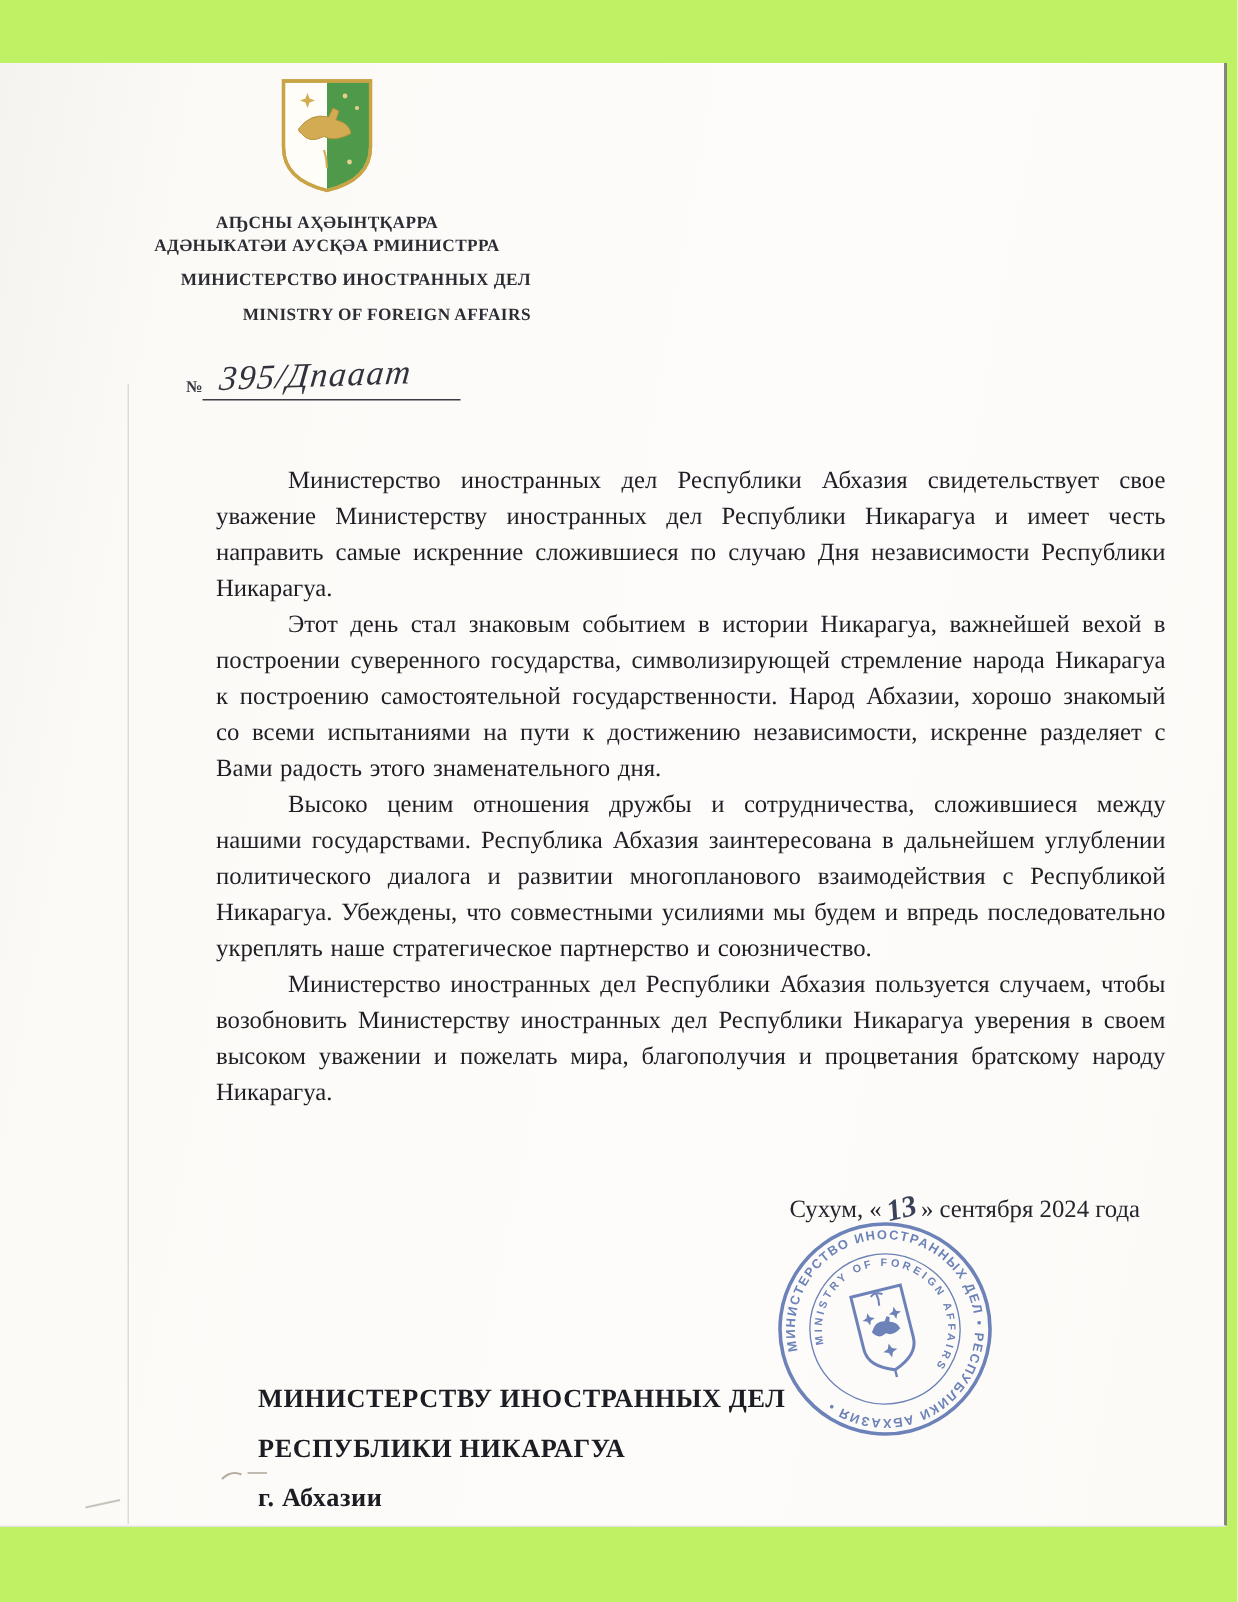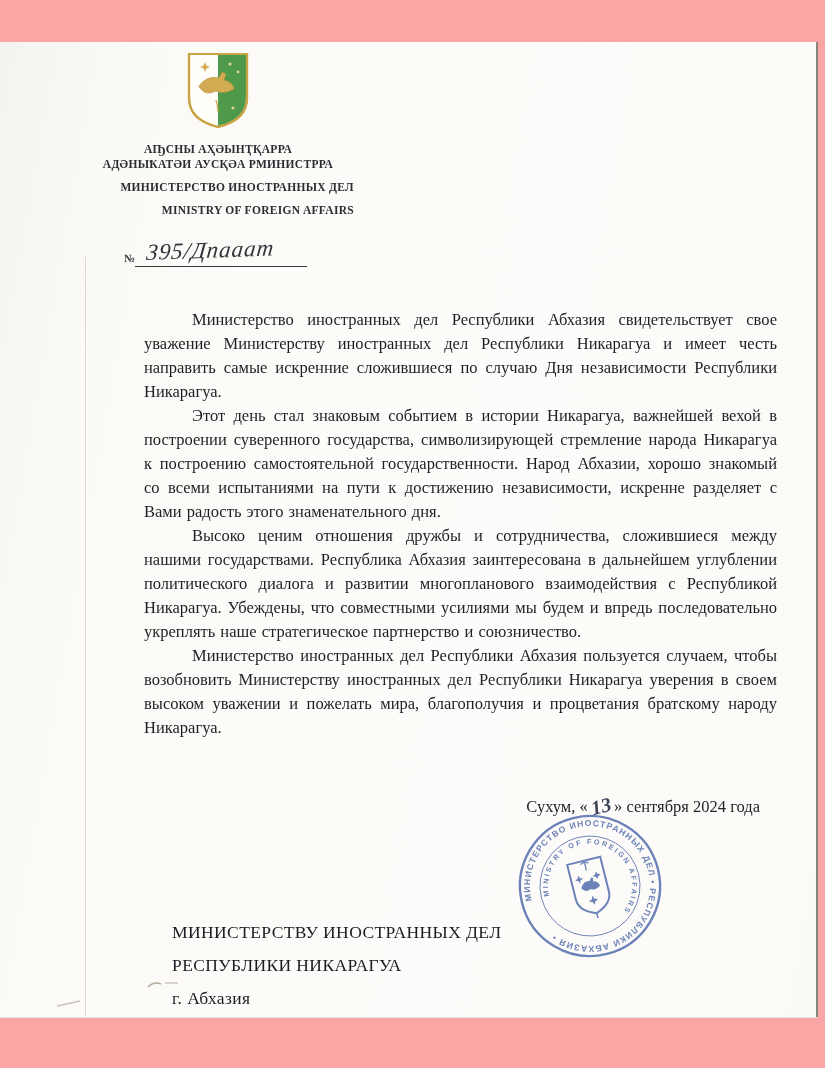--- a/index.html
+++ b/index.html
@@ -1,18 +1,18 @@
 <!DOCTYPE html>
 <html><head>
 <meta charset="utf-8">
 <style>
   * { margin:0; padding:0; box-sizing:border-box; }
   html,body { background:#ffffff; }
   .page {
-    position:relative; width:825px; height:1068px; background:#fca5a5;
+    position:relative; width:825px; height:1068px; background:#bef264;
     overflow:hidden; font-family:"Liberation Serif","DejaVu Serif",serif;
     color:#1e1e24;
   }
   .paper {
     position:absolute; left:0; top:42px; width:817px; height:976px;
     background:linear-gradient(100deg,#f4f3f0 0%, #fbfaf7 14%, #fdfcfa 60%, #fbfaf7 100%);
   }
   .left-crease { position:absolute; left:85px; top:256px; width:1px; height:760px; background:#dedbd4; }
   .edge-right { position:absolute; left:816px; top:42px; width:2px; height:975px; background:#85857e; }
   .edge-bottom { position:absolute; left:0; top:1017px; width:817px; height:1px; background:#e7e5df; }
@@ -43,21 +43,21 @@
   }
 
   .stamp { position:absolute; left:516px; top:812px; opacity:0.82; transform:rotate(-14deg); }
   .stamp text { fill:#4d68aa; font-family:"Liberation Sans","DejaVu Sans",sans-serif; font-weight:bold; }
   .stamp .ring-outer { font-size:8.6px; letter-spacing:1.1px; }
   .stamp .ring-inner { font-size:7.2px; letter-spacing:2.1px; }
 
   .pencil-mark { position:absolute; left:146px; top:976px; }
   .pencil-mark2 { position:absolute; left:56px; top:994px; }
 
-  .recipient { position:absolute; left:172px; top:916px; font-weight:normal; font-size:17.5px; line-height:33px; letter-spacing:0.4px; color:#1c1c23; }
+  .recipient { position:absolute; left:172px; top:916px; font-weight:bold; font-size:17.5px; line-height:33px; letter-spacing:0.4px; color:#1c1c23; }
 </style>
 </head>
 <body>
 
 <div class="page">
   <div class="paper"></div>
   <div class="left-crease"></div>
   <div class="edge-right"></div>
   <div class="edge-bottom"></div>
 
@@ -125,15 +125,15 @@
   </div>
   <div class="pencil-mark2">
     <svg width="26" height="10">
       <path d="M1,8 L24,3" stroke="#c8c3ba" stroke-width="1.3" fill="none"></path>
     </svg>
   </div>
 
   <footer class="recipient">
     <div>МИНИСТЕРСТВУ ИНОСТРАННЫХ ДЕЛ</div>
     <div>РЕСПУБЛИКИ НИКАРАГУА</div>
-    <div>г. Абхазия</div>
+    <div>г. Абхазии</div>
   </footer>
 </div>
 
 </body></html>

